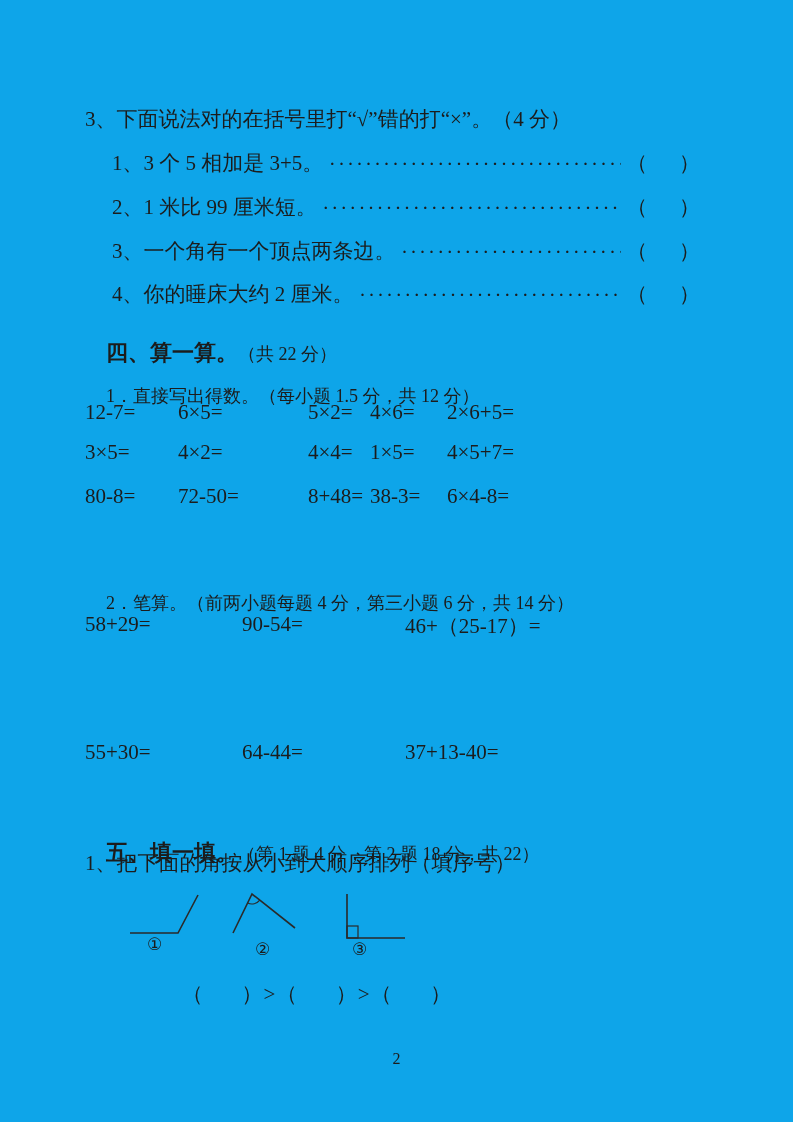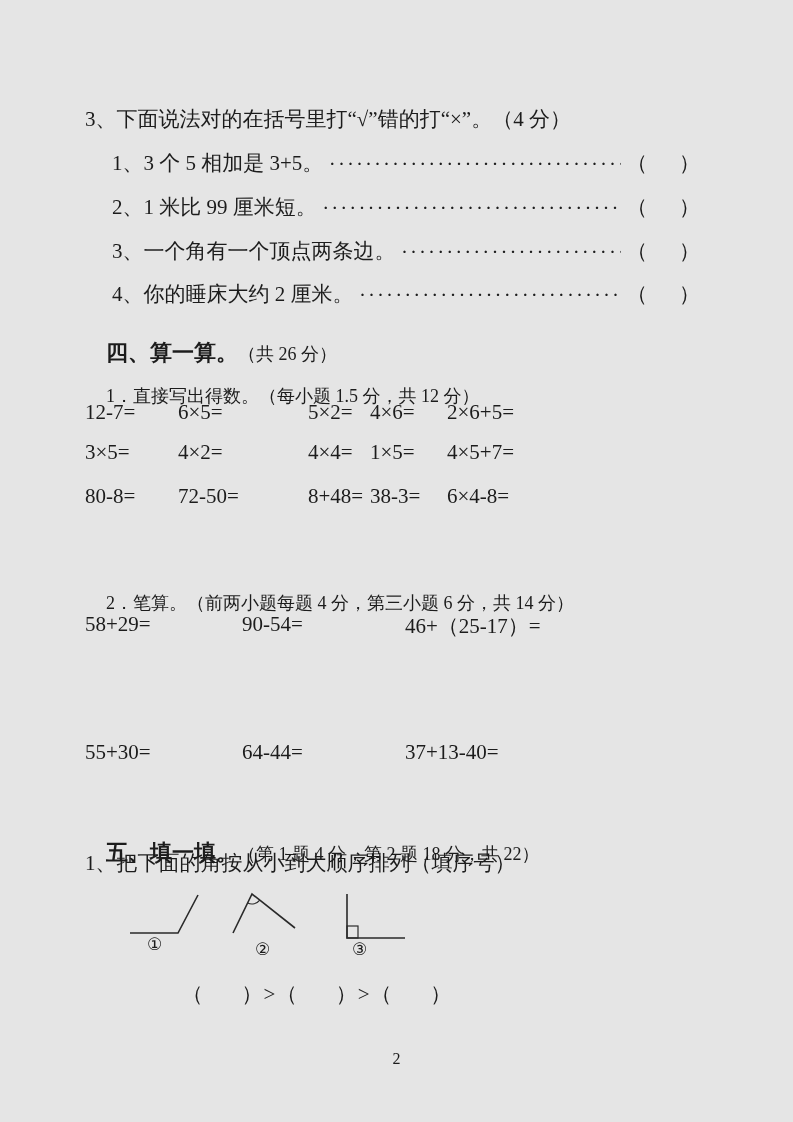--- a/index.html
+++ b/index.html
@@ -1,20 +1,20 @@
 <!DOCTYPE html>
 <html><head>
 <meta charset="utf-8">
 <style>
   html,body{margin:0;padding:0;background:#888;}
   .page{
     position:relative;
     width:793px;height:1122px;
     margin:0 auto;
-    background:#e5e5e5;
+    background:#0ea5e9;
     color:#1c1c1c;
     font-family:"Liberation Serif","DejaVu Serif",serif;
     font-size:21px;
     overflow:hidden;
   }
   .line{position:absolute;left:85px;white-space:pre;line-height:1.15;}
   .sec-label{font-size:22px;font-weight:bold;}
   .sec-note{font-size:18px;}
   .sub-label{font-size:18px;}
 
@@ -67,21 +67,21 @@
     <span class="leader">··································································</span>
     <span class="blank">（      ）</span>
   </div>
   <div class="tf-row" style="top:282px">
     <span class="tf-text">4、你的睡床大约 2 厘米。</span>
     <span class="leader">··································································</span>
     <span class="blank">（      ）</span>
   </div>
 
   <div class="line" style="top:316px">
-    <span class="sec-label">四、算一算。</span><span class="sec-note">（共 26 分）</span>
+    <span class="sec-label">四、算一算。</span><span class="sec-note">（共 22 分）</span>
   </div>
 
   <div class="line" style="top:359px">
     <span class="sub-label">1．直接写出得数。</span><span class="sec-note">（每小题 1.5 分，共 12 分）</span>
   </div>
 
   <div class="calc-row" style="top:400px">
     <span class="c1">12-7=</span>
     <span class="c2">6×5=</span>
     <span class="c3">5×2=</span>

